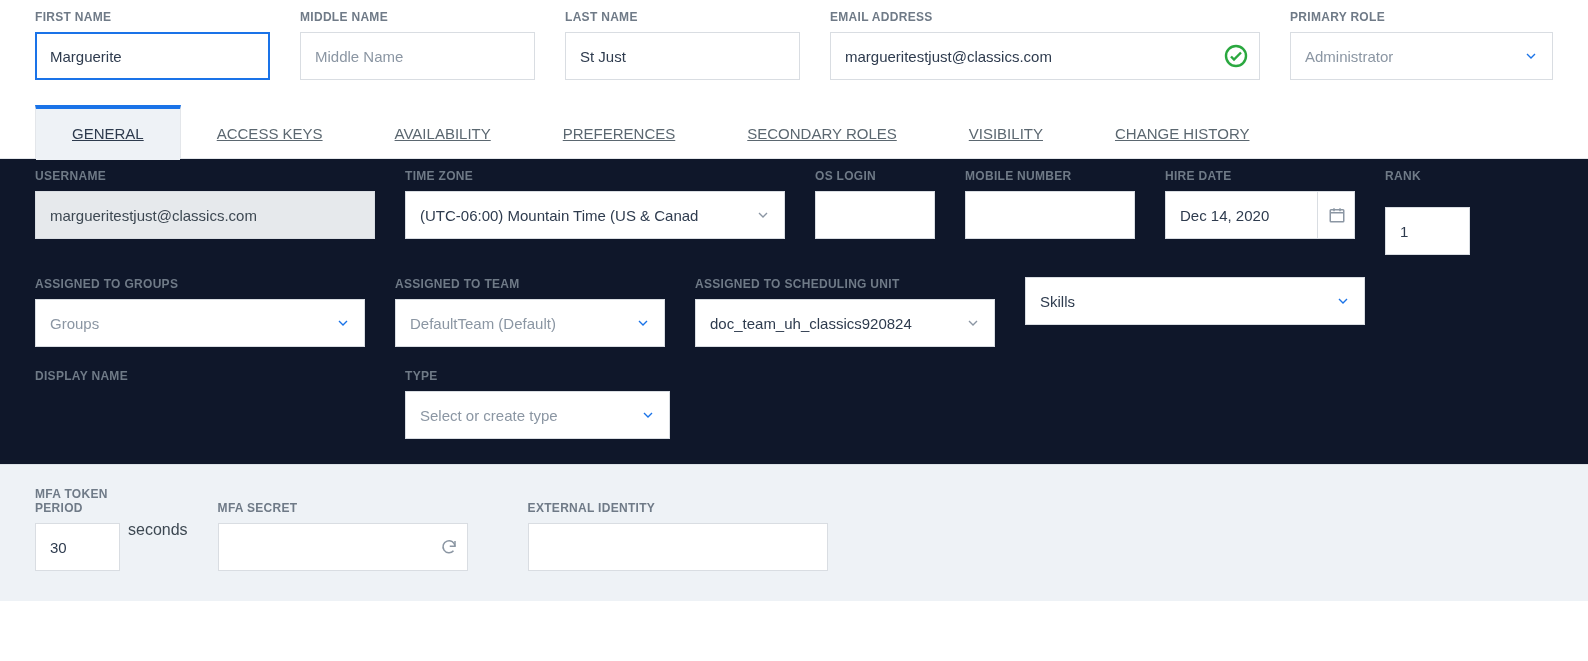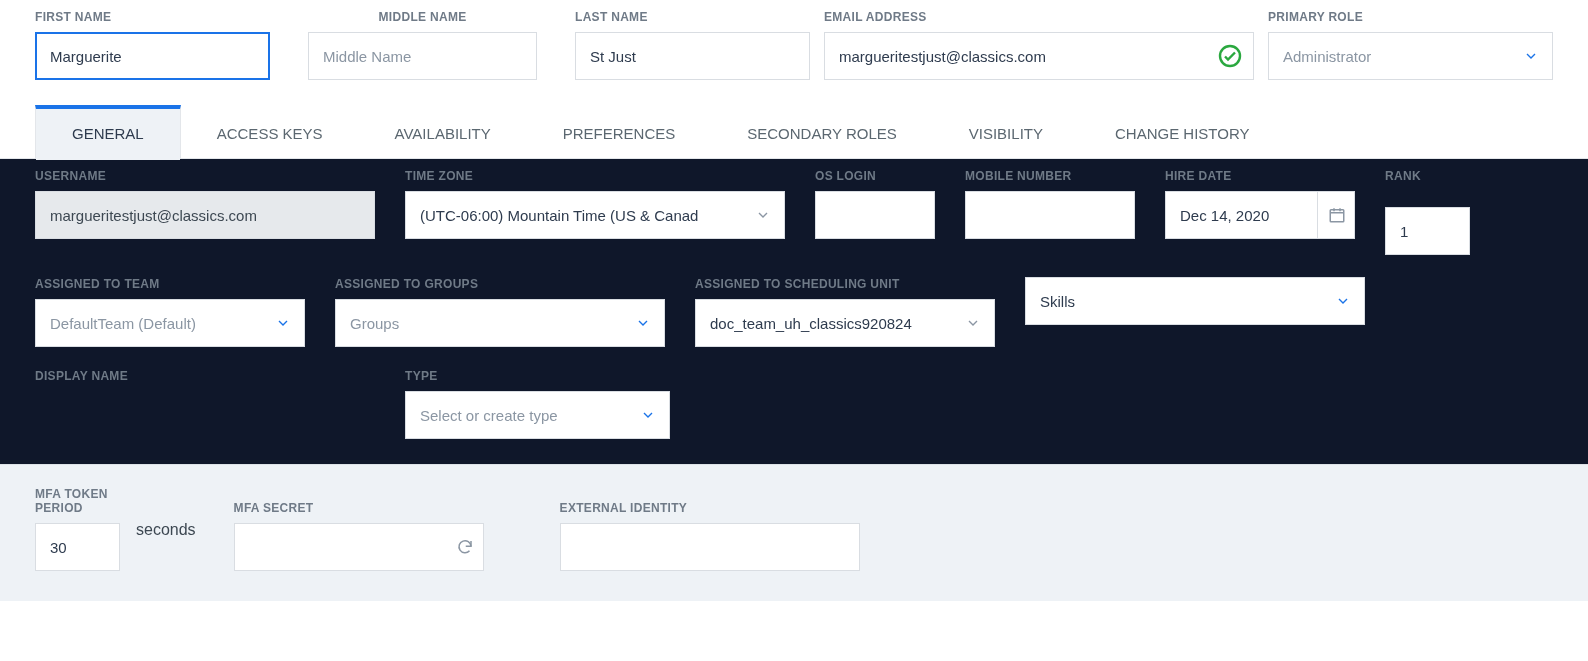--- a/index.html
+++ b/index.html
@@ -1,61 +1,61 @@
 <!DOCTYPE html>
 <html><head>
 <meta charset="utf-8">
 <style>
   * { box-sizing: border-box; font-family: -apple-system, BlinkMacSystemFont, "Segoe UI", Arial, sans-serif; }
   body { margin: 0; padding: 0; background: #fff; color: #2e3b4e; width: 1588px; }
-  .top-section { padding: 10px 35px 25px 35px; display: flex; gap: 14px; background: #fff; }
+  .top-section { padding: 10px 35px 25px 35px; display: flex; gap: 30px; background: #fff; }
   .field-group { display: flex; flex-direction: column; }
   .field-label { font-size: 12px; font-weight: 600; color: #6f7a87; letter-spacing: 0.3px; margin-bottom: 8px; text-transform: uppercase; }
   .text-input {
     height: 48px; border: 1px solid #d9dde2; padding: 0 14px; font-size: 15px; color: #2e3b4e; background: #fff;
     outline: none;
   }
   .text-input.focused { border: 1px solid #1a73e8; box-shadow: 0 0 0 1px #1a73e8 inset; }
   .text-input::placeholder { color: #8b96a3; }
   .select-wrap { position: relative; }
   .select-wrap .text-input { padding-right: 40px; width: 100%; }
   .chev { position: absolute; right: 14px; top: 50%; transform: translateY(-50%); pointer-events: none; }
   .chev svg { width: 16px; height: 16px; display:block;}
   .email-wrap { position: relative; }
   .check-ico { position: absolute; right: 12px; top: 50%; transform: translateY(-50%); }
   .check-ico svg { width: 24px; height: 24px; display:block;}
   .tabs { display: flex; padding-left: 35px; background: #fff; border-bottom: 1px solid #e3e6ea; }
-  .tab { padding: 16px 36px; font-size: 15px; color: #5b6770; cursor: pointer; border-top: 4px solid transparent; position:relative; }
+  .tab { padding: 16px 36px; font-size: 15px; color: #5b6770; cursor: pointer; border-top: 4px solid transparent; position:relative;text-decoration:underline; }
   .tab.active { color: #2e3b4e; background:#fff; border-top: 4px solid #1a73e8; border-left:1px solid #e3e6ea; border-right:1px solid #e3e6ea; margin-bottom:-1px; background:#eef2f6; }
   .tab.active::after { content:""; position:absolute; left:0; right:0; bottom:-1px; height:1px; background:#eef2f6;}
   .panel { background: #0f172a; padding: 10px 35px 25px 35px; }
   .panel .row { display: flex; gap: 30px; margin-top: 22px; flex-wrap: wrap;}
   .panel .row:first-child { margin-top: 0; }
   .readonly { background: #e6e9ec; color:#3d4852;}
   .hire-wrap { position: relative; }
   .cal-ico { position: absolute; right: 0; top: 0; bottom:0; width:38px; display:flex; align-items:center; justify-content:center; border-left:1px solid #d9dde2;}
   .cal-ico svg { width:18px; height:18px; display:block; }
   .placeholder-text { color:#8b96a3; }
-  .mfa-section { background:#eef2f6; border-top:1px solid #dde2e7; padding:22px 35px 30px 35px; display:flex; gap:38px; align-items:flex-end;}
+  .mfa-section { background:#eef2f6; border-top:1px solid #dde2e7; padding:22px 35px 30px 35px; display:flex; gap:30px; align-items:flex-end;}
   .seconds-lbl { align-self:center; font-size:16px; color:#3d4852; margin-left:6px; position:relative; top:1px;}
   .refresh-ico, .pencil-ico { display:flex; align-items:center; justify-content:center; }
   .refresh-ico svg, .pencil-ico svg { width:18px; height:18px; display:block;}
   .mfa-secret-wrap { position:relative; }
   .mfa-secret-wrap .refresh-ico { position:absolute; right:10px; top:50%; transform:translateY(-50%); cursor:pointer;}
   .pencil-btn { align-self:center; position:relative; top:14px; cursor:pointer;}
 </style>
 </head>
 <body>
 
 <div class="top-section">
   <div class="field-group" style="width:235px;">
     <span class="field-label">FIRST NAME</span>
     <input class="text-input focused" value="Marguerite" style="">
   </div>
-  <div class="field-group" style="width:277px;align-items:center;">
+  <div class="field-group" style="width:235px;">
     <span class="field-label">MIDDLE NAME</span>
     <input class="text-input" placeholder="Middle Name" style="">
   </div>
   <div class="field-group" style="width:235px;">
     <span class="field-label">LAST NAME</span>
     <input class="text-input" value="St Just" style="">
   </div>
   <div class="field-group" style="width:430px;">
     <span class="field-label">EMAIL ADDRESS</span>
     <div class="email-wrap">
@@ -128,35 +128,35 @@
         </span>
       </div>
     </div>
     <div class="field-group" style="width:85px;gap:16px;">
       <span class="field-label">RANK</span>
       <input class="text-input" value="1" style="">
     </div>
   </div>
 
   <div class="row">
+    <div class="field-group" style="width:330px;">
+      <span class="field-label">ASSIGNED TO GROUPS</span>
+      <div class="select-wrap">
+        <input class="text-input" style="color: rgb(139, 150, 163);" readonly="" value="Groups">
+        <span class="chev">
+          <svg viewBox="0 0 24 24" fill="none" stroke="#1a73e8" stroke-width="2">
+              <path d="M6 9l6 6 6-6"></path>
+            </svg>
+        </span>
+      </div>
+    </div>
     <div class="field-group" style="width:270px;">
       <span class="field-label">ASSIGNED TO TEAM</span>
       <div class="select-wrap">
         <input class="text-input" style="color: rgb(139, 150, 163);" readonly="" value="DefaultTeam (Default)">
-        <span class="chev">
-          <svg viewBox="0 0 24 24" fill="none" stroke="#1a73e8" stroke-width="2">
-              <path d="M6 9l6 6 6-6"></path>
-            </svg>
-        </span>
-      </div>
-    </div>
-    <div class="field-group" style="width:330px;">
-      <span class="field-label">ASSIGNED TO GROUPS</span>
-      <div class="select-wrap">
-        <input class="text-input" style="color: rgb(139, 150, 163);" readonly="" value="Groups">
         <span class="chev">
           <svg viewBox="0 0 24 24" fill="none" stroke="#1a73e8" stroke-width="2">
               <path d="M6 9l6 6 6-6"></path>
             </svg>
         </span>
       </div>
     </div>
     <div class="field-group" style="width:300px;">
       <span class="field-label">ASSIGNED TO SCHEDULING UNIT</span>
       <div class="select-wrap">

